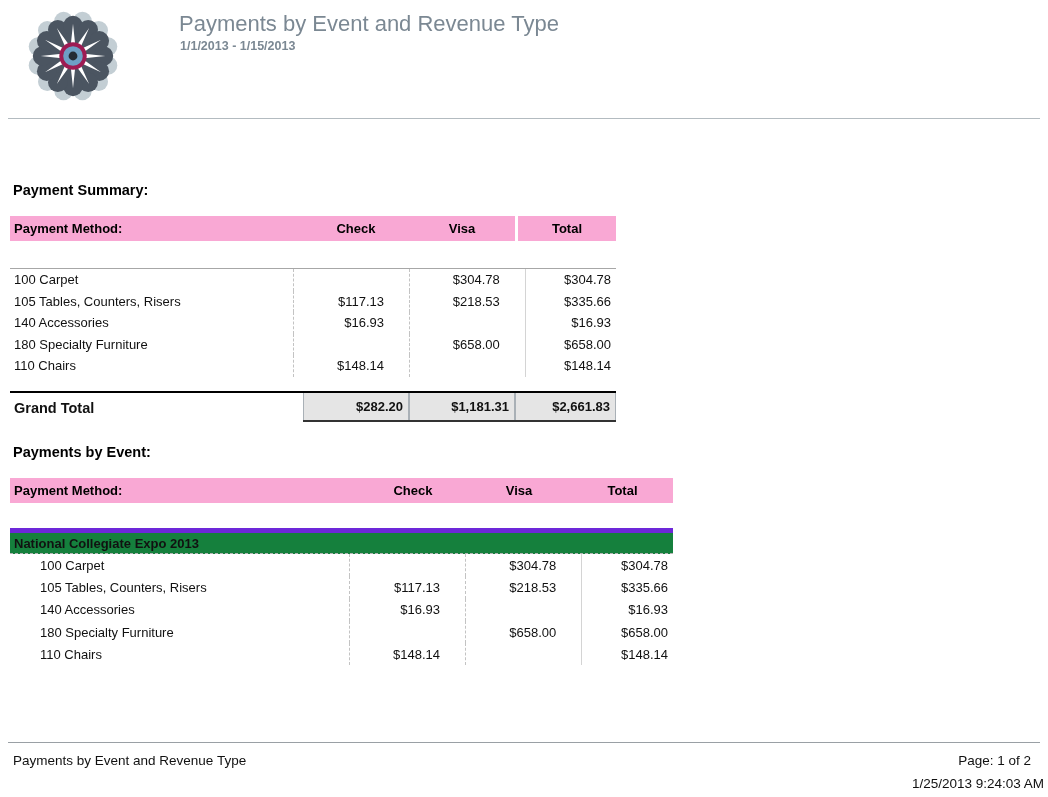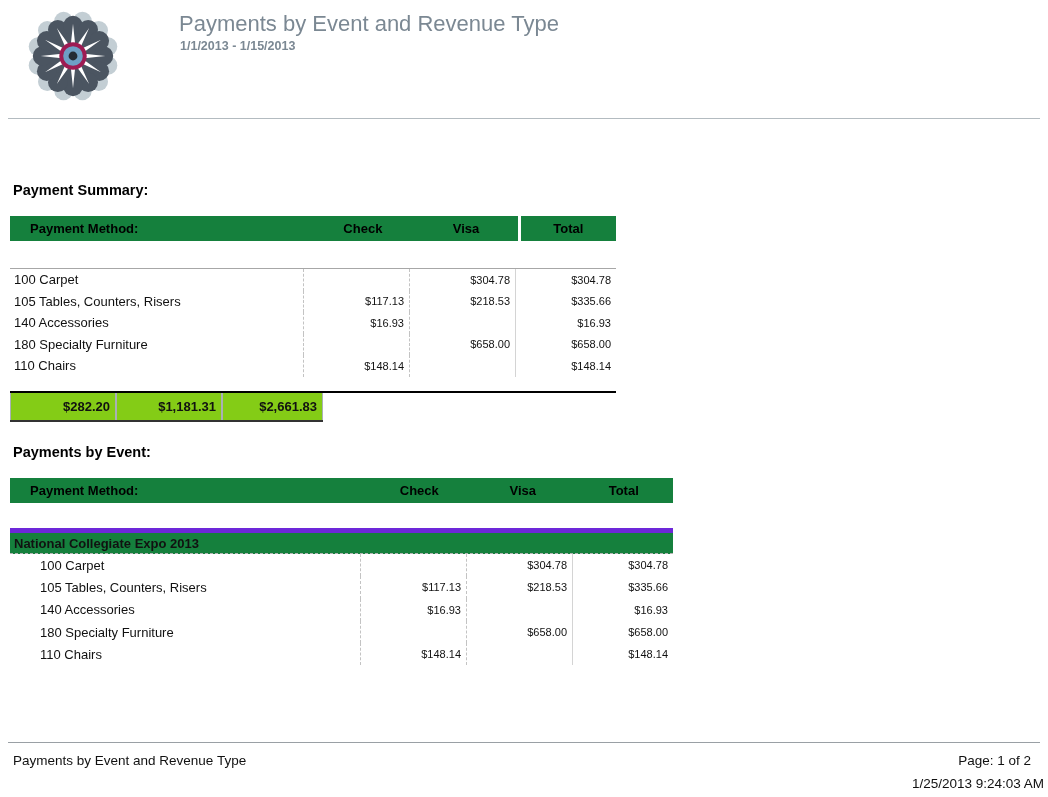--- a/index.html
+++ b/index.html
@@ -12,46 +12,46 @@
   .report-title { left: 179px; top: 11px; font-size: 22px; color: #7b8893; line-height: 26px; }
   .report-subtitle { left: 180px; top: 39px; font-size: 12.5px; font-weight: bold; color: #7b8893; }
   .header-rule { top: 118px; left: 8px; width: 1032px; border-top: 1px solid #b3bbc0; }
 
   
   .section-heading { left: 13px; font-size: 14.5px; font-weight: bold; color: #000000; }
   .h1 { top: 182px; }
   .h2 { top: 444px; }
 
   
-  .t-header { height: 25px; background: #15803d; display: flex; align-items: center;
-              font-size: 13px; font-weight: bold; color: #000; padding-left: 16px; }
+  .t-header { height: 25px; background: #f9a8d4; display: flex; align-items: center;
+              font-size: 13px; font-weight: bold; color: #000; }
   .cell { height: 100%; display: flex; align-items: center; }
   .ctr { justify-content: center; }
-  .num { justify-content: flex-end; padding-right: 5px; font-size: 11px; }
+  .num { justify-content: flex-end; padding-right: 5px; font-size: 13px; margin-left: 20px; }
   .name-pad { padding-left: 4px; font-size: 13px; }
   .t-row { display: flex; }
 
   
   .w-n1 { width: 293px; } .w-c1 { width: 106px; } .w-t1 { width: 101px; }
   .t1-header { top: 216px; left: 10px; width: 606px; }
   .gap-left { border-left: 3px solid #ffffff; }
   .t1-body { top: 268px; left: 10px; width: 606px; border-top: 1px solid #a7a7a7; }
   .t1-body .t-row { height: 21.5px; }
   .bl-dash { border-left: 1px dashed #c3c3c3; }
   .bl-solid { border-left: 1px solid #d4d4d4; }
 
   
   .gt-row { top: 391px; left: 10px; width: 606px; height: 31px; border-top: 2px solid #000;
             display: flex; }
   .gt-label { width: 293px; display: flex; align-items: center; padding-left: 4px;
               font-size: 14.5px; font-weight: bold; }
   .gt-nums { display: flex; height: 29px; border-bottom: 2px solid #333; }
   .gt-cell { display: flex; align-items: center; justify-content: flex-end;
              padding-right: 5px; font-size: 13px; font-weight: bold;
-             border-left: 1px solid #a9b0b6; border-right: 1px solid #a9b0b6; background: #84cc16; }
+             border-left: 1px solid #a9b0b6; border-right: 1px solid #a9b0b6; background: #e5e5e5; }
   .gt-c { width: 106px; } .gt-t { width: 101px; }
 
   
   .w-n2 { width: 350px; } .w-c2 { width: 106px; } .w-t2 { width: 101px; }
   .t2-header { top: 478px; left: 10px; width: 663px; }
   .event-row { top: 528px; left: 10px; width: 663px; height: 26px; background: #15803d;
                border-top: 5px solid #6d28d9; border-bottom: 1px dashed #b5b5b5;
                display: flex; align-items: center; padding-left: 4px;
                font-size: 13px; font-weight: bold; }
   .t2-body { top: 554px; left: 10px; width: 663px; }
@@ -145,20 +145,21 @@
     </div>
     <div class="t-row">
       <div class="cell w-n1 name-pad">110 Chairs</div>
       <div class="cell w-c1 num bl-dash">$148.14</div>
       <div class="cell w-c1 num bl-dash"></div>
       <div class="cell w-t1 num bl-solid">$148.14</div>
     </div>
   </div>
 
   <div class="abs gt-row">
+    <div class="gt-label">Grand Total</div>
     <div class="gt-nums">
       <div class="gt-cell gt-c">$282.20</div>
       <div class="gt-cell gt-c">$1,181.31</div>
       <div class="gt-cell gt-t">$2,661.83</div>
     </div>
   </div>
 
   <div class="abs section-heading h2">Payments by Event:</div>
 
   <div class="abs t-header t2-header">

